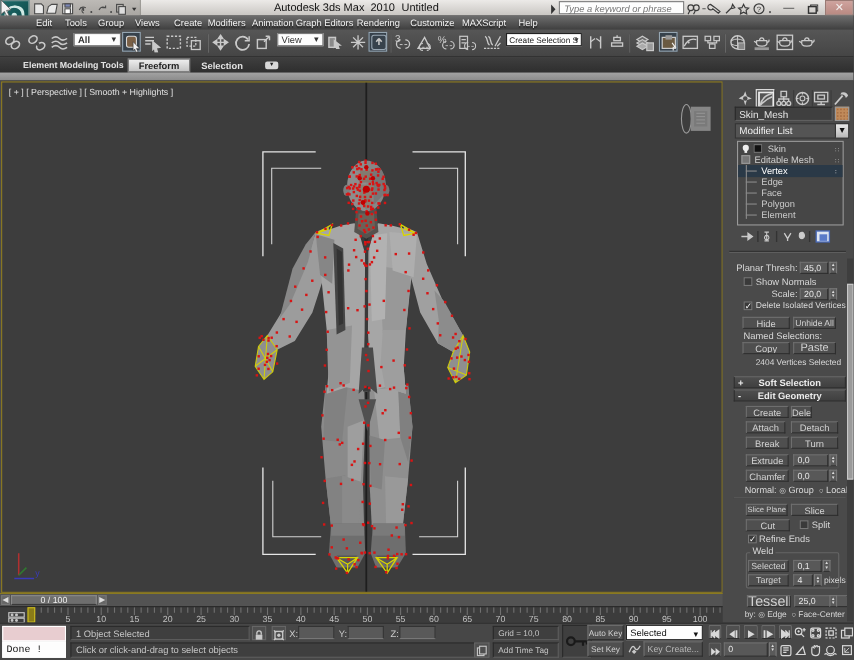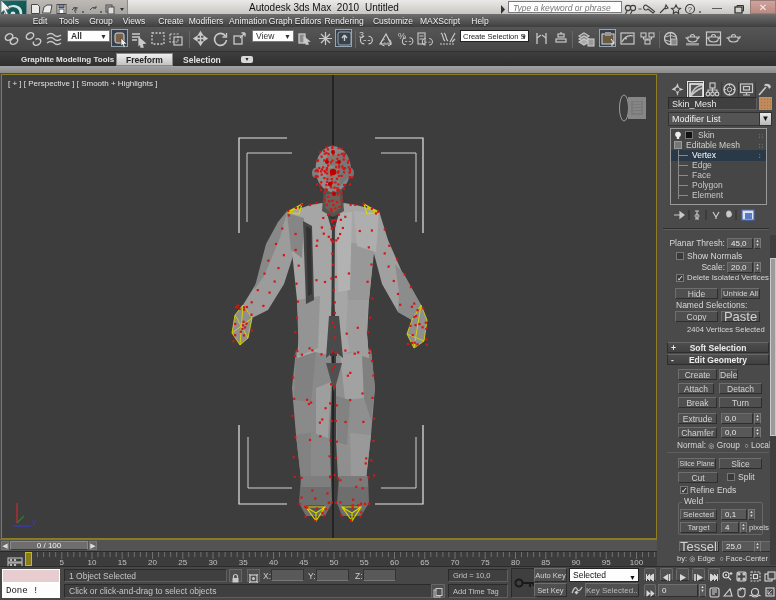--- a/index.html
+++ b/index.html
@@ -255,21 +255,21 @@
         <path d="M4 9 l-2.5 -1.5 M13 8.5 q2.5 0 2 -2.5 M6.5 7 q0 -2.5 2 -2.5 t2 2.5"></path>
       </g>
     </svg></div>
 <div style="position:absolute;left:725px;top:30px;width:17px;height:18px;"><svg width="17" height="18" viewBox="0 0 17 18">
       <g transform="translate(0,0)" stroke="#c9c9c9" stroke-width="1.2" fill="none">
         <path d="M4 7 h9 q1.5 5 -4.5 5 T4 7 Z"></path>
         <path d="M4 9 l-2.5 -1.5 M13 8.5 q2.5 0 2 -2.5 M6.5 7 q0 -2.5 2 -2.5 t2 2.5"></path>
       </g>
     </svg></div>
 <div class="abs" style="left:0;top:52px;width:776px;height:14px;background:linear-gradient(#3f3f3f,#2e2e2e)"></div>
-<div class="abs" style="left:21px;top:55px;font-size:8px;font-weight:bold;color:#e2e2e2">Graphite Modeling Tools</div>
+<div class="abs" style="left:21px;top:55px;font-size:8px;font-weight:bold;color:#e2e2e2">Element Modeling Tools</div>
 <div class="abs" style="left:116px;top:53px;width:57px;height:13px;background:linear-gradient(#efefef,#c2c2c2);border:1px solid #888;text-align:center;font-size:8.5px;font-weight:bold;color:#222;line-height:12px">Freeform</div>
 <div class="abs" style="left:183px;top:55px;font-size:8.5px;font-weight:bold;color:#e2e2e2">Selection</div>
 <div class="abs" style="left:241px;top:56px;width:12px;height:7px;background:#d8d8d8;border-radius:2px;text-align:center;line-height:6px;font-size:6px;color:#222">▾</div>
 <div class="abs" style="left:0;top:66px;width:776px;height:8px;background:linear-gradient(#a2a2a2,#8b8b8b);border-bottom:1px solid #4a4a4a"></div>
 <div class="abs" style="left:1px;top:74px;width:656px;height:465px;background:#3d3d3d;border:1px solid #8f7c20">
 <div class="abs" style="left:6px;top:4px;font-size:8px;color:#e0e0e0">[ + ] [ Perspective ] [ Smooth + Highlights ]</div>
 <svg width="654" height="463" viewBox="2 75 654 463" style="position:absolute;left:0;top:0">
       <line x1="333" y1="75" x2="333" y2="538" stroke="#1e1e1e" stroke-width="1.6"></line>
       <g stroke-width="1.4" fill="none">
         <line x1="17" y1="503" x2="17" y2="523" stroke="#b03030"></line>
@@ -780,21 +780,21 @@
 <div class="abs" style="left:30px;top:177px;font-size:8.5px;color:#d8d8d8;white-space:nowrap;">Show Normals</div>
 <div class="abs" style="left:-22px;top:188px;width:90px;text-align:right;font-size:8.5px;color:#d8d8d8;white-space:nowrap">Scale:</div>
 <div class="abs spin" style="left:70px;top:188px;width:26px;height:11px">20,0</div>
 <div class="abs sp" style="left:97px;top:188px;height:11px">▲<br>▼</div>
 <div class="abs" style="left:19px;top:200px;width:8px;height:8px;background:#3a3a3a;border:1px solid #777;color:#fff;font-size:8px;line-height:7px;text-align:center">✓</div>
 <div class="abs" style="left:30px;top:199px;font-size:7.8px;color:#d8d8d8;white-space:nowrap;">Delete Isolated Vertices</div>
 <div class="abs btn" style="left:18px;top:214px;width:43px;height:11px;line-height:10px;font-size:8.5px">Hide</div>
 <div class="abs btn" style="left:64px;top:214px;width:39px;height:11px;line-height:10px;font-size:7.8px">Unhide All</div>
 <div class="abs" style="left:19px;top:226px;font-size:8.5px;color:#d8d8d8;white-space:nowrap;">Named Selections:</div>
 <div class="abs btn" style="left:18px;top:237px;width:43px;height:11px;line-height:10px;font-size:8.5px">Copy</div>
-<div class="abs btn" style="left:64px;top:237px;width:39px;height:11px;line-height:10px;font-size:13px">Paste</div>
+<div class="abs btn" style="left:64px;top:237px;width:39px;height:11px;line-height:10px;font-size:10px">Paste</div>
 <div class="abs" style="left:30px;top:251px;width:76px;text-align:right;font-size:7.6px;color:#d8d8d8;white-space:nowrap">2404 Vertices Selected</div>
 <div class="abs" style="left:10px;top:268px;width:102px;height:11px;background:linear-gradient(#4e4e4e,#404040);border:1px solid #2e2e2e;border-top-color:#666;color:#ececec;font-size:8.5px;font-weight:bold;line-height:10px;text-align:center"><span style="position:absolute;left:3px">+</span>Soft Selection</div>
 <div class="abs" style="left:10px;top:280px;width:102px;height:11px;background:linear-gradient(#4e4e4e,#404040);border:1px solid #2e2e2e;border-top-color:#666;color:#ececec;font-size:8.5px;font-weight:bold;line-height:10px;text-align:center"><span style="position:absolute;left:3px">-</span>Edit Geometry</div>
 <div class="abs btn" style="left:21px;top:295px;width:39px;height:11px;line-height:10px;font-size:8.5px">Create</div>
 <div class="abs btn" style="left:62px;top:295px;width:19px;height:11px;line-height:10px;font-size:8.5px">Delete</div>
 <div class="abs btn" style="left:21px;top:309px;width:36px;height:11px;line-height:10px;font-size:8.5px">Attach</div>
 <div class="abs btn" style="left:62px;top:309px;width:43px;height:11px;line-height:10px;font-size:8.5px">Detach</div>
 <div class="abs btn" style="left:21px;top:323px;width:39px;height:11px;line-height:10px;font-size:8.5px">Break</div>
 <div class="abs btn" style="left:62px;top:323px;width:43px;height:11px;line-height:10px;font-size:8.5px">Turn</div>
 <div class="abs btn" style="left:21px;top:339px;width:39px;height:11px;line-height:10px;font-size:8.5px">Extrude</div>
@@ -1003,21 +1003,21 @@
         <path d="M10.5 14 h11 M18 14 v4 M21.5 14 v3"></path>
       </g>
     </svg></div>
 <div class="abs btn" style="left:534px;top:568px;width:33px;height:14px;line-height:13px;font-size:7.5px">Auto Key</div>
 <div class="abs btn" style="left:534px;top:583px;width:33px;height:14px;line-height:13px;font-size:7.5px">Set Key</div>
 <div class="abs w" style="left:569px;top:568px;width:70px;height:14px;line-height:13px;padding-left:3px;border:1.5px solid #222">Selected<span style="position:absolute;right:2px;top:2px;font-size:7px">▼</span></div>
 <div class="abs" style="left:570px;top:583px;width:14px;height:14px"><svg width="14" height="14" viewBox="0 0 14 14">
       <path d="M2 10 q3 -8 5 -4 t5 -2" stroke="#c9c9c9" stroke-width="1.2" fill="none"></path>
       <rect x="5" y="8" width="3" height="3" fill="#c9c9c9" transform="rotate(45 6.5 9.5)"></rect>
     </svg></div>
-<div class="abs btn" style="left:585px;top:583px;width:54px;height:14px;line-height:13px;font-size:8px;color:#b8b8b8">Key Selected...</div>
+<div class="abs btn" style="left:585px;top:583px;width:54px;height:14px;line-height:13px;font-size:8px;color:#b8b8b8">Key Create...</div>
 <div class="abs" style="left:644px;top:568px;width:12px;height:13px;background:#4f4f4f;border:1px solid #6a6a6a;border-bottom-color:#2e2e2e;border-radius:2px"><svg width="10" height="11" viewBox="0 0 10 11">
       <path d="M1.5 2 v7 M8.5 2 l-5 3.5 5 3.5 Z M5 2 l-3.5 3.5 3.5 3.5" fill="#d8d8d8" stroke="#d8d8d8" stroke-width="1"></path>
     </svg></div>
 <div class="abs" style="left:660px;top:568px;width:13px;height:13px;background:#4f4f4f;border:1px solid #6a6a6a;border-bottom-color:#2e2e2e;border-radius:2px"><svg width="11" height="11" viewBox="0 0 11 11">
       <path d="M7 2 l-5 3.5 5 3.5 Z" fill="#d8d8d8"></path>
       <path d="M8.5 2 v7" stroke="#d8d8d8" stroke-width="1.6"></path>
     </svg></div>
 <div class="abs" style="left:676px;top:568px;width:13px;height:13px;background:#4f4f4f;border:1px solid #6a6a6a;border-bottom-color:#2e2e2e;border-radius:2px"><svg width="11" height="11" viewBox="0 0 11 11">
       <path d="M3 2 l6 3.5 -6 3.5 Z" fill="#d8d8d8"></path>
     </svg></div>

